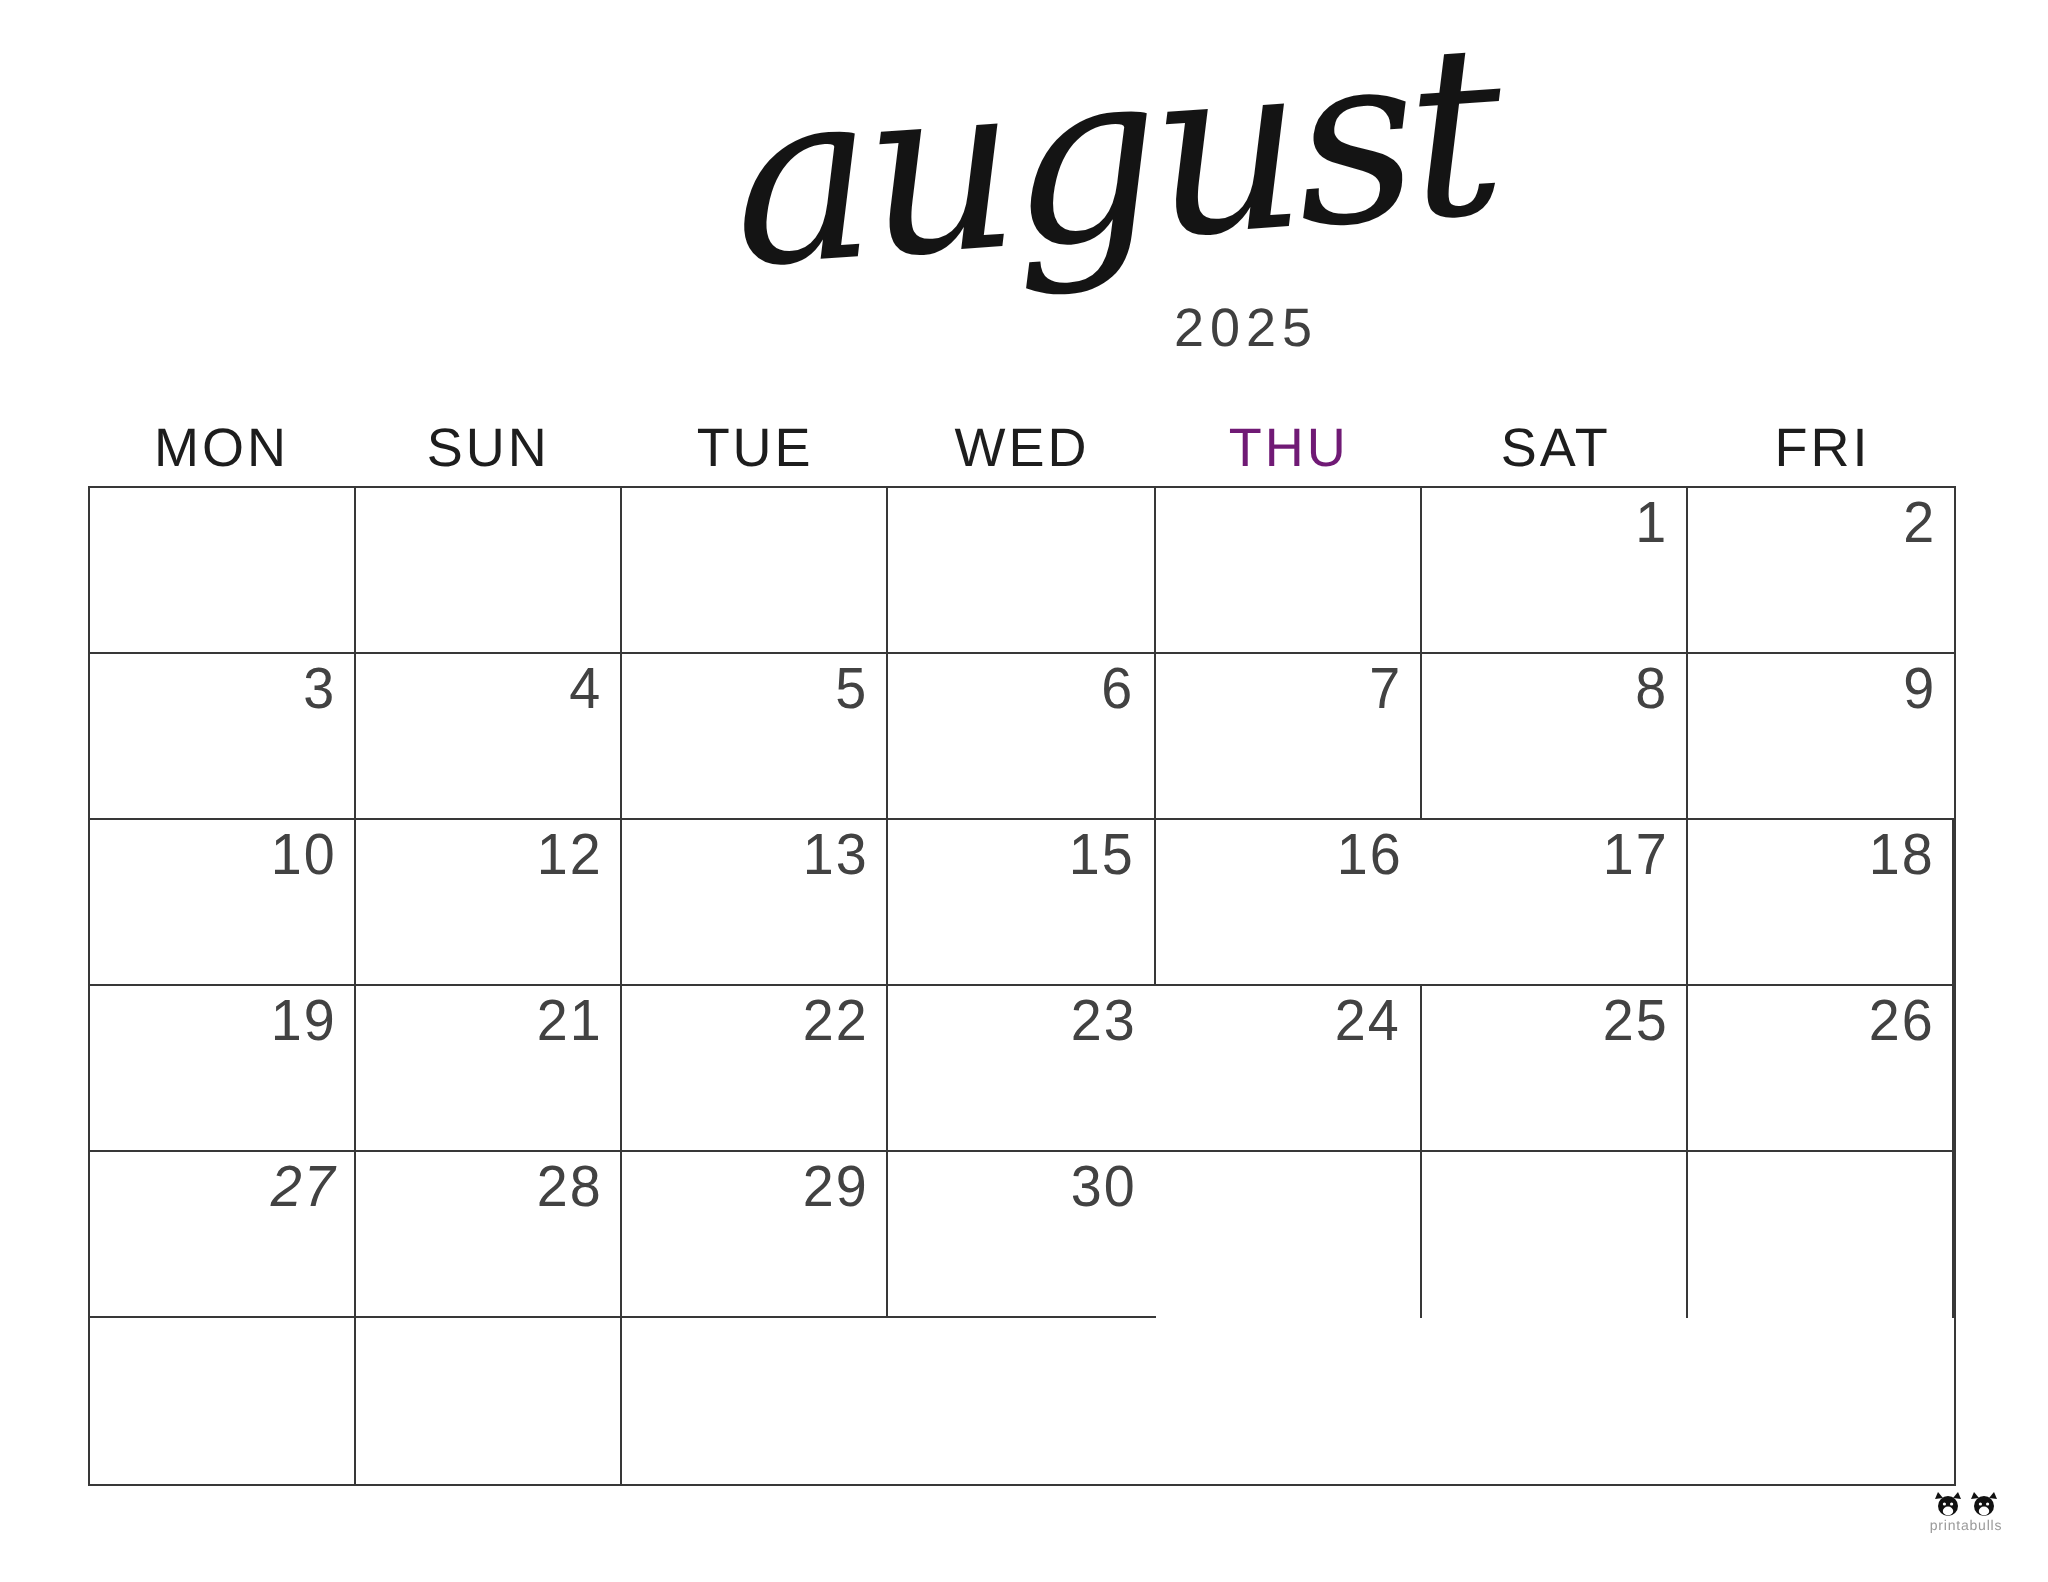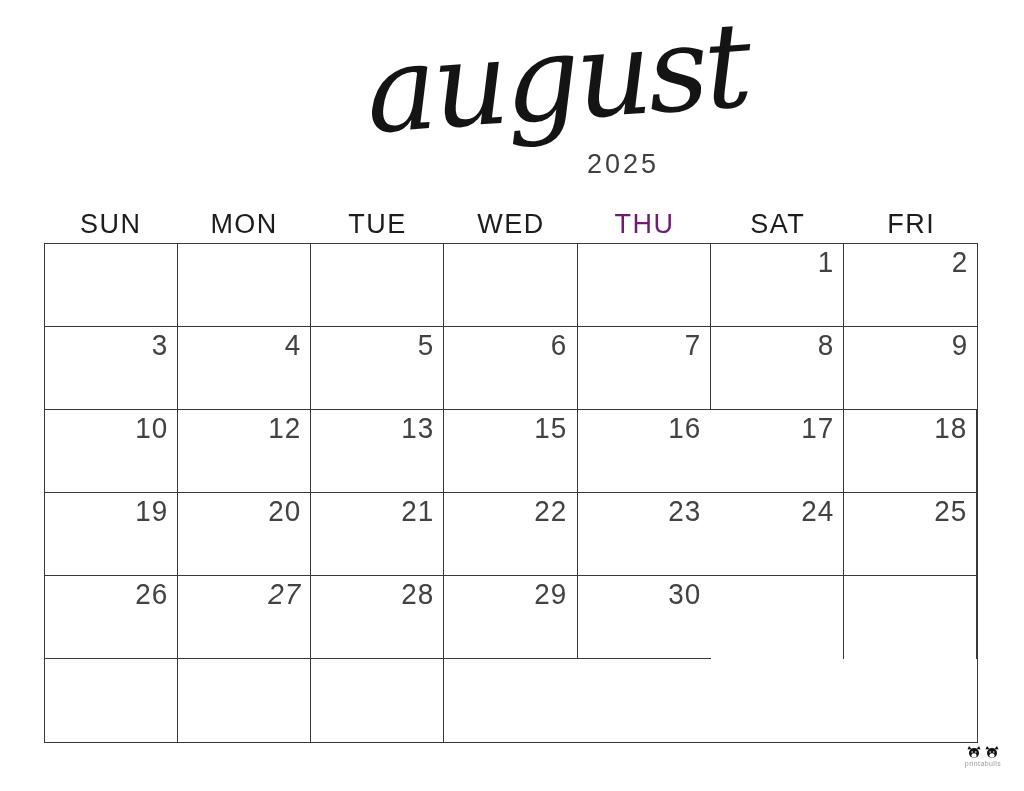--- a/index.html
+++ b/index.html
@@ -116,22 +116,22 @@
 </head>
 <body>
 
 <div class="page" style="background: rgb(255, 255, 255);">
 
   <div class="month-script" style="color: rgb(20, 20, 20);">august</div>
 
   <div class="year-label" style="color: #404040; margin-left: 32px;">2025</div>
 
   <div class="weekday-row" id="weekdays">
+      <div class="wd" style="color: rgb(29, 29, 29);">MON</div>
       <div class="wd" style="color: rgb(29, 29, 29);">SUN</div>
-      <div class="wd" style="color: rgb(29, 29, 29);">MON</div>
       <div class="wd" style="color: rgb(29, 29, 29);">TUE</div>
       <div class="wd" style="color: rgb(29, 29, 29);">WED</div>
       <div class="wd" style="color: #701a75;">THU</div>
       <div class="wd" style="color: rgb(29, 29, 29);">SAT</div>
       <div class="wd" style="color: rgb(29, 29, 29);">FRI</div>
     </div>
 
   <div class="calendar-grid" id="grid" style="border-color: rgb(56, 56, 56);">
       <div class="cell" style="border-color: rgb(56, 56, 56);"></div>
       <div class="cell" style="border-color: rgb(56, 56, 56);"></div>
@@ -181,23 +181,20 @@
         <span class="num" style="color: rgb(66, 66, 66);">16</span>
       </div>
       <div class="cell" style="border-color: rgb(56, 56, 56);">
         <span class="num" style="color: rgb(66, 66, 66);">17</span>
       </div>
       <div class="cell" style="border-color: rgb(56, 56, 56);">
         <span class="num" style="color: rgb(66, 66, 66);">18</span>
       </div>
       <div class="cell" style="border-color: rgb(56, 56, 56);">
         <span class="num" style="color: rgb(66, 66, 66);">19</span>
-      </div>
-      <div class="cell" style="border-color: rgb(56, 56, 56);">
-        <span class="num" style="color: rgb(66, 66, 66);">20</span>
       </div>
       <div class="cell" style="border-color: rgb(56, 56, 56);">
         <span class="num" style="color: rgb(66, 66, 66);">21</span>
       </div>
       <div class="cell" style="border-color: rgb(56, 56, 56);">
         <span class="num" style="color: rgb(66, 66, 66);">22</span>
       </div>
       <div class="cell last-col" style="border-color: rgb(56, 56, 56);">
         <span class="num" style="color: rgb(66, 66, 66);">23</span>
       </div>

